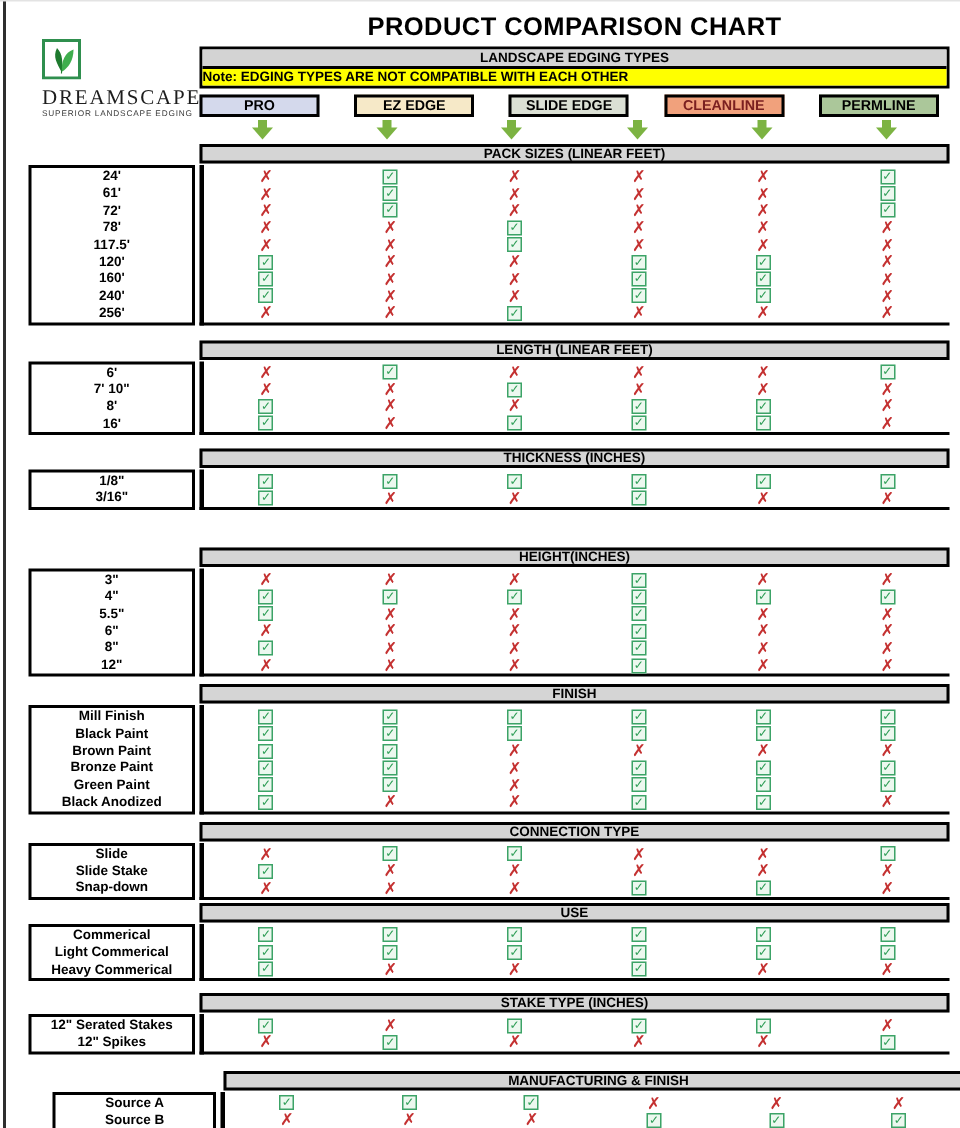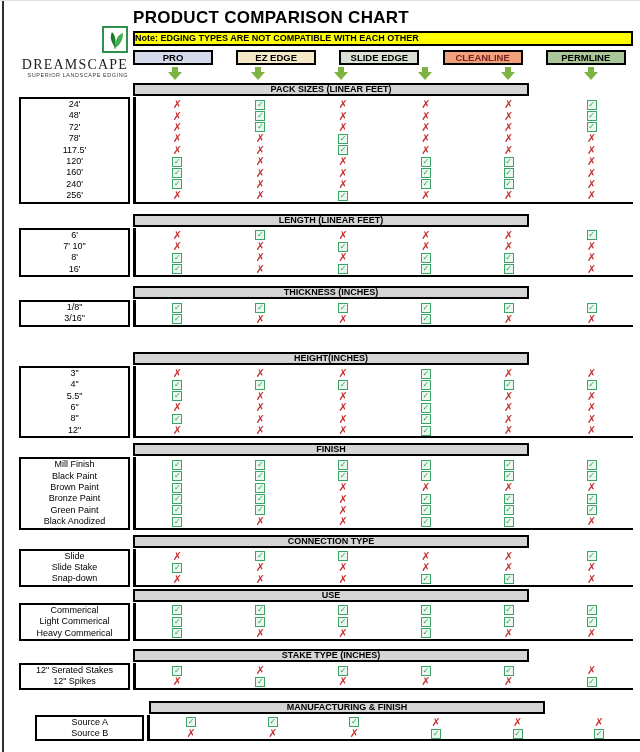--- a/index.html
+++ b/index.html
@@ -4,25 +4,25 @@
 <style>
   html,body{margin:0;padding:0;}
   body{
     width:640px;height:752px;background:#ffffff;position:relative;
     font-family:"Liberation Sans", sans-serif;color:#000;overflow:hidden;
   }
   .scan-edge-left{position:absolute;left:2px;top:0;width:2px;height:752px;background:#2e2e2e;}
   .scan-edge-top{position:absolute;left:0;top:0;width:640px;height:1px;background:#e3e3e3;}
 
   .page{padding-top:8px;position:relative;}
-  .page-title{margin-left:133px;width:500px;text-align:left;font-size:17px;
+  .page-title{margin-left:133px;width:500px;text-align:center;font-size:17px;
     font-weight:bold;letter-spacing:.3px;line-height:20px;}
 
   
-  .logo{position:absolute;left:16px;top:26px;width:112px;text-align:right;}
+  .logo{position:absolute;left:28px;top:26px;width:112px;text-align:left;}
   .logo-icon{display:inline-block;}
   .brand-name{font-family:"Liberation Serif", serif;font-size:14px;letter-spacing:1.2px;
     color:#1d1d1d;line-height:14px;margin-top:1px;white-space:nowrap;}
   .brand-tagline{font-size:5.5px;letter-spacing:.55px;color:#3a3a3a;line-height:7px;white-space:nowrap;}
 
   
   .banner{margin-left:133px;width:500px;border:2px solid #000;box-sizing:border-box;margin-top:3px;}
   .banner-heading{background:#d3d3d3;height:11px;line-height:11px;font-size:9px;font-weight:bold;
     text-align:center;border-bottom:2px solid #000;}
   .banner-note{background:#ffff00;height:11px;line-height:11px;font-size:9px;font-weight:bold;text-align:left;}
@@ -46,26 +46,26 @@
   .section{margin-top:10px;}
   .section:nth-child(1){margin-top:3px;}
   .section:nth-child(2){margin-top:10px;}
   .section:nth-child(3){margin-top:9px;}
   .section:nth-child(4){margin-top:25px;}
   .section:nth-child(5){margin-top:5px;}
   .section:nth-child(6){margin-top:5px;}
   .section:nth-child(7){margin-top:2px;}
   .section:nth-child(8){margin-top:8px;}
   .section:nth-child(9){margin-top:11px;padding-left:16px;}
-  .section-bar{margin-left:133px;width:396px;box-sizing:border-box;height:13px;
+  .section-bar{margin-left:133px;width:500px;box-sizing:border-box;height:13px;
     background:#d5d5d5;border:2px solid #000;font-size:9px;font-weight:bold;
     text-align:center;line-height:9px;}
   .section-body{display:flex;align-items:stretch;margin-top:1px;}
   .row-labels{margin-left:19px;width:111px;box-sizing:border-box;border:2px solid #000;background:#fff;}
-  .row-label{height:11.4px;font-size:9px;font-weight:normal;text-align:center;line-height:11.4px;white-space:nowrap;}
+  .row-label{height:11.4px;font-size:9px;font-weight:bold;text-align:center;line-height:11.4px;white-space:nowrap;}
   .data-grid{width:500px;box-sizing:border-box;margin-left:3px;border-left:3px solid #000;
     border-bottom:2px solid #000;padding-top:2px;}
   .mark-row{height:11.4px;display:flex;}
   .mark-cell{flex:1;display:flex;align-items:center;justify-content:center;}
   .check-mark{display:block;width:10px;height:10px;box-sizing:border-box;
     border:1px solid var(--check-border,#3ca367);background:var(--check-bg,#ecf8ef);
     color:var(--check-color,#2f9e57);font-size:8px;line-height:8px;text-align:center;
     font-family:"DejaVu Sans", sans-serif;}
   .cross-mark{color:var(--cross-color,#c43131);font-size:11px;line-height:11px;font-weight:bold;
     font-family:"DejaVu Sans", sans-serif;}
@@ -87,20 +87,21 @@
         <path d="M13 22 C10 16 7 12 10 6 C14 10 14 16 13 22 Z" fill="#1e7a2e"></path>
         <path d="M13 22 C13 15 15 9 21 7 C21 14 18 19 13 22 Z" fill="#3fae4e"></path>
         <path d="M12.6 23 L13.4 23 L13.2 18 L12.8 18 Z" fill="#1e7a2e"></path>
       </svg>
     </span>
     <div class="brand-name">DREAMSCAPE</div>
     <div class="brand-tagline">SUPERIOR LANDSCAPE EDGING</div>
   </div>
 
   <div class="banner">
+    <div class="banner-heading">LANDSCAPE EDGING TYPES</div>
     <div class="banner-note">Note: EDGING TYPES ARE NOT COMPATIBLE WITH EACH OTHER</div>
   </div>
 
   <div class="product-header-row">
       <div class="product-box" style="background: rgb(212, 217, 236); color: rgb(0, 0, 0);">PRO</div>
       <div class="product-box" style="background: rgb(246, 233, 200); color: rgb(0, 0, 0);">EZ EDGE</div>
       <div class="product-box" style="background: rgb(219, 224, 212); color: rgb(0, 0, 0);">SLIDE EDGE</div>
       <div class="product-box" style="background: rgb(241, 161, 124); color: rgb(123, 32, 32);">CLEANLINE</div>
       <div class="product-box" style="background: rgb(171, 199, 154); color: rgb(0, 0, 0);">PERMLINE</div>
       <div class="product-box" style="background: #22c55e; color: rgb(0, 0, 0);">YARD EDGE</div>
@@ -126,21 +127,21 @@
         <div class="down-arrow"></div>
       </div>
     </div>
 
   <div id="sections">
       <div class="section">
         <div class="section-bar">PACK SIZES (LINEAR FEET)</div>
         <div class="section-body">
           <div class="row-labels">
             <div class="row-label">24'</div>
-            <div class="row-label">48'</div>
+            <div class="row-label">61'</div>
             <div class="row-label">72'</div>
             <div class="row-label">78'</div>
             <div class="row-label">117.5'</div>
             <div class="row-label">120'</div>
             <div class="row-label">160'</div>
             <div class="row-label">240'</div>
             <div class="row-label">256'</div>
           </div>
           <div class="data-grid">
             <div class="mark-row">

